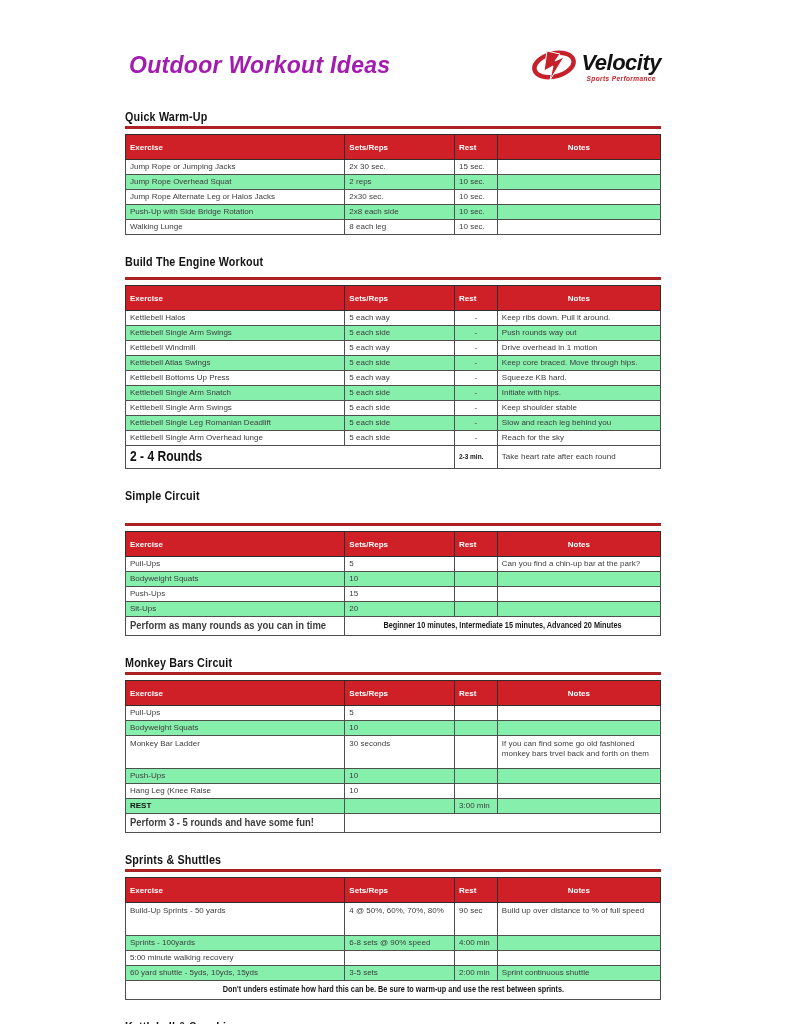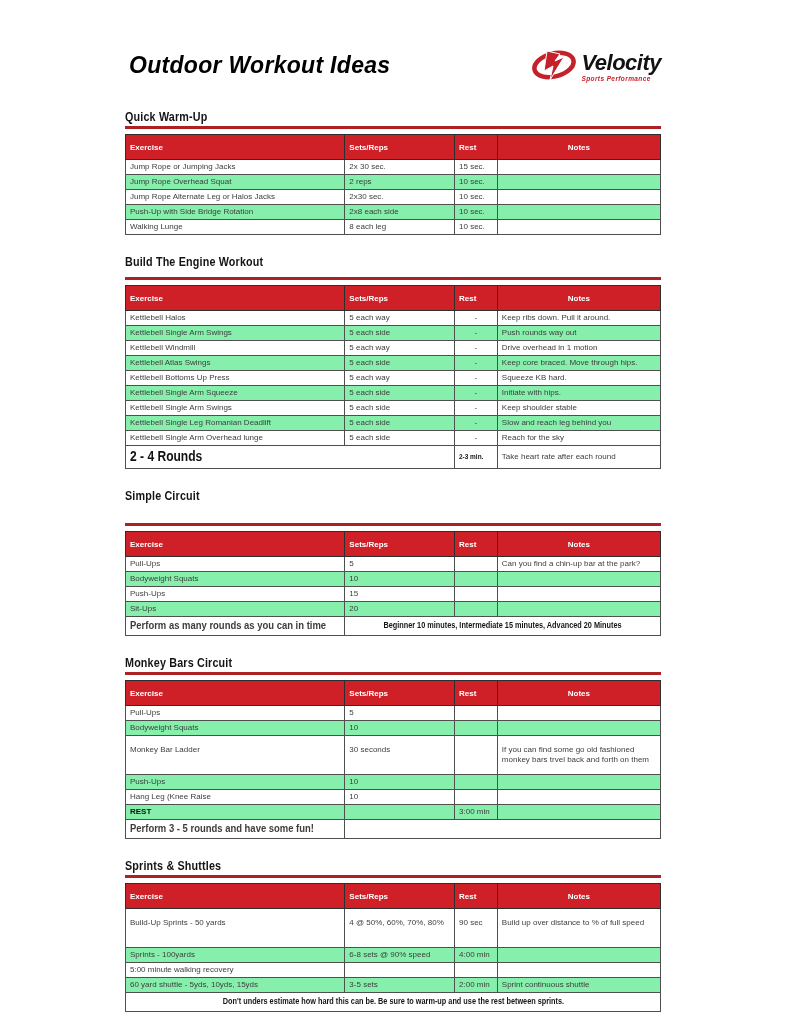--- a/index.html
+++ b/index.html
@@ -1,34 +1,34 @@
 <!DOCTYPE html>
 <html><head>
 <meta charset="utf-8">
 <style>
   html,body{margin:0;padding:0;}
   body{width:798px;height:1024px;background:#ffffff;font-family:"Liberation Sans",sans-serif;position:relative;overflow:hidden;}
   .page{position:absolute;left:125px;top:44px;width:536px;}
   .doc-header{display:flex;justify-content:space-between;align-items:flex-start;margin-bottom:12px;height:46px;}
-  .main-title{font-style:italic;font-weight:700;font-size:23px;color:#000000;margin:8px 0 0 4px;letter-spacing:.3px;}
+  .main-title{font-style:italic;font-weight:700;font-size:23px;color:#a21caf;margin:8px 0 0 4px;letter-spacing:.3px;}
   .logo{display:flex;align-items:center;}
-  .logo-text{display:flex;flex-direction:column;align-items:flex-start;margin-left:4px;}
+  .logo-text{display:flex;flex-direction:column;align-items:center;margin-left:4px;}
   .brand{font-style:italic;font-weight:700;font-size:22px;color:#121212;letter-spacing:-.5px;line-height:1;}
   .tagline{font-style:italic;font-weight:700;font-size:6.5px;color:#c6202a;letter-spacing:.4px;margin-top:1px;}
   .section{margin-top:16px;}
   .sec-title{margin:0 0 2px 0;line-height:14px;}
   .cond{display:inline-block;transform:scaleX(.86);transform-origin:0 50%;font-weight:700;white-space:nowrap;}
   .sec-title .cond{font-size:12.5px;color:#141414;letter-spacing:.2px;}
   .red-rule{height:3px;background:#ad2024;margin-bottom:5px;}
   table.wt{width:100%;border-collapse:collapse;table-layout:fixed;}
   .wt th{background:#d02027;color:#fff;font-size:8px;font-weight:700;text-align:left;padding:8px 4px 7px 4px;border:1px solid #2e2e2e;overflow:hidden;}
   .wt th.col-3{text-align:center;}
   .wt td{border:1px solid #4f4f4f;font-size:8px;color:#3d3d3d;padding:2px 4px;height:10px;line-height:1.25;overflow:hidden;background:#fff;}
   tr.stripe td{background:#86efac;}
-  tr.tall td{height:27px;vertical-align:top;padding-top:9px;}
+  tr.tall td{height:27px;vertical-align:top;padding-top:3px;}
   td.dash{text-align:center;}
   td.boldcell{font-weight:700;color:#111;}
   td.bigcell .cond,.big-label .cond{color:#111;}
   .big-label .cond{font-size:14px;}
   .footer-label .cond{font-size:11px;}
   td.frest .cond{font-size:7.5px;color:#111;}
   td.merged-center{text-align:center;}
   td.merged-center .cond{transform-origin:50% 50%;font-size:8.5px;color:#161616;white-space:normal;}
   tr.footer-row td{height:14px;vertical-align:middle;}
 </style>
@@ -149,21 +149,21 @@
               <td class="rest dash">-</td>
               <td class="notes">Keep core braced. Move through hips.</td>
             </tr>
             <tr>
               <td class="ex">Kettlebell Bottoms Up Press</td>
               <td class="sets">5 each way</td>
               <td class="rest dash">-</td>
               <td class="notes">Squeeze KB hard.</td>
             </tr>
             <tr class="stripe">
-              <td class="ex">Kettlebell Single Arm Squeeze</td>
+              <td class="ex">Kettlebell Single Arm Snatch</td>
               <td class="sets">5 each side</td>
               <td class="rest dash">-</td>
               <td class="notes">Initiate with hips.</td>
             </tr>
             <tr>
               <td class="ex">Kettlebell Single Arm Swings</td>
               <td class="sets">5 each side</td>
               <td class="rest dash">-</td>
               <td class="notes">Keep shoulder stable</td>
             </tr>

